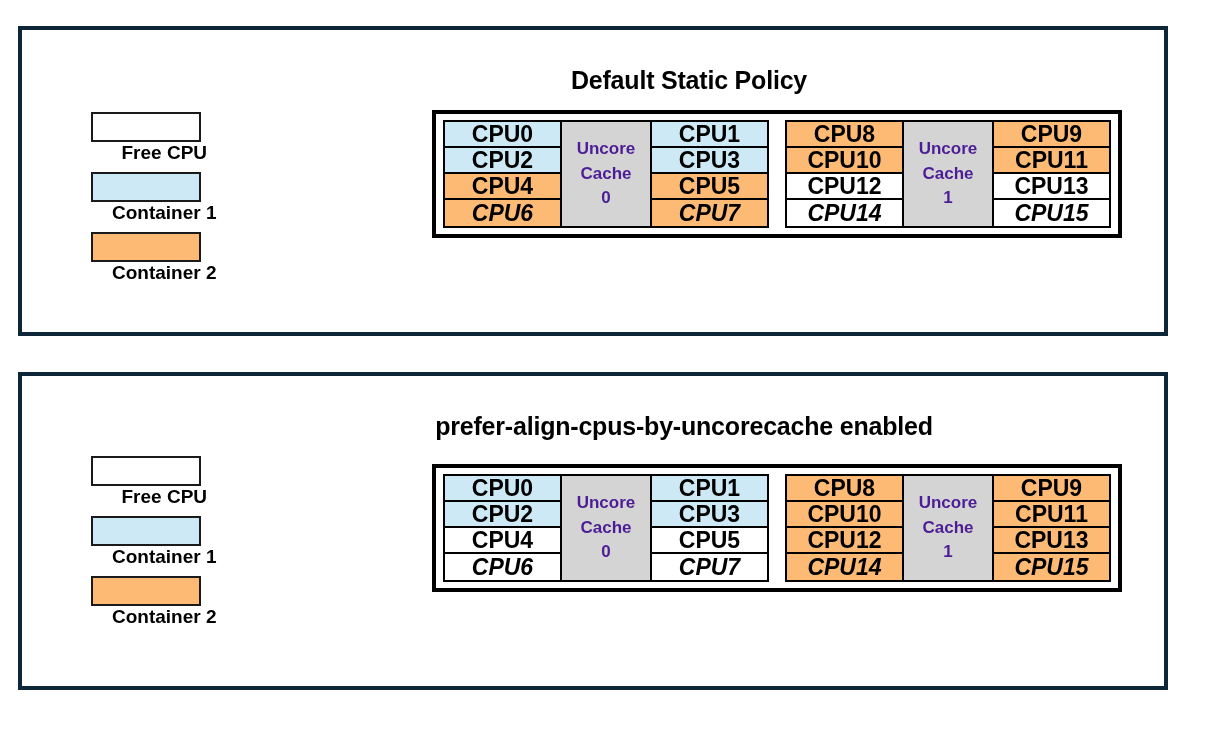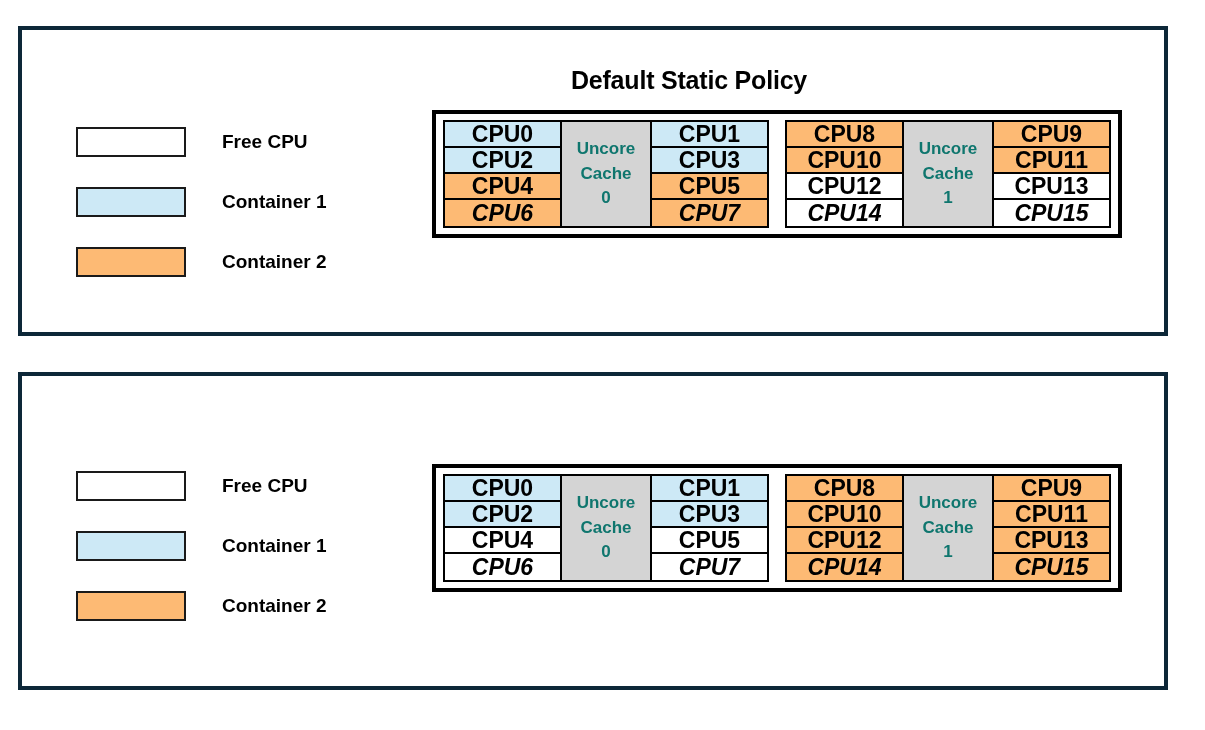--- a/index.html
+++ b/index.html
@@ -53,20 +53,21 @@
     position: absolute;
     left: 54px;
     top: 82px;
   }
   #panel-bottom .legend { top: 80px; }
 
   .legend-row {
     display: flex;
     align-items: center;
     height: 60px;
+    flex-direction: column;
   }
   .legend-swatch {
     width: 110px;
     height: 30px;
     border: 2px solid #1a1a1a;
     box-sizing: border-box;
     flex: 0 0 auto;
   }
   .legend-label {
     margin-left: 36px;
@@ -128,21 +129,21 @@
     background: #d4d4d4;
     border-left: 2px solid #000000;
     border-right: 2px solid #000000;
     box-sizing: border-box;
     display: flex;
     flex-direction: column;
     align-items: center;
     justify-content: center;
     font-size: 17px;
     font-weight: bold;
-    color: #0f766e;
+    color: #4c1d95;
     line-height: 1.45;
     text-align: center;
   }
 </style>
 </head>
 <body>
 
 <section class="panel" id="panel-top">
   <div class="panel-title">Default Static Policy</div>
 
@@ -200,20 +201,21 @@
         <div class="cpu-cell container2">CPU11</div>
         <div class="cpu-cell free">CPU13</div>
         <div class="cpu-cell free">CPU15</div>
       </div>
     </div>
 
   </div>
 </section>
 
 <section class="panel" id="panel-bottom">
+  <div class="panel-title">prefer-align-cpus-by-uncorecache enabled</div>
 
   <div class="legend">
     <div class="legend-row">
       <span class="legend-swatch free"></span>
       <span class="legend-label">Free CPU</span>
     </div>
     <div class="legend-row">
       <span class="legend-swatch container1"></span>
       <span class="legend-label">Container 1</span>
     </div>

